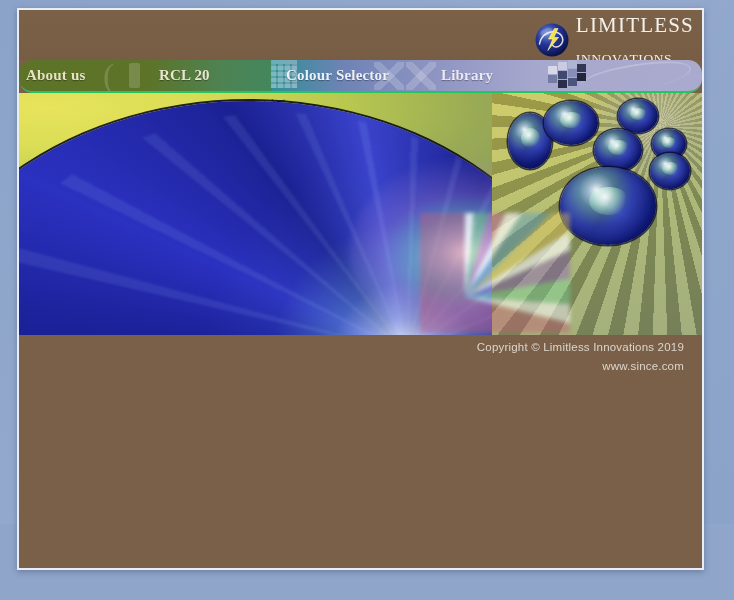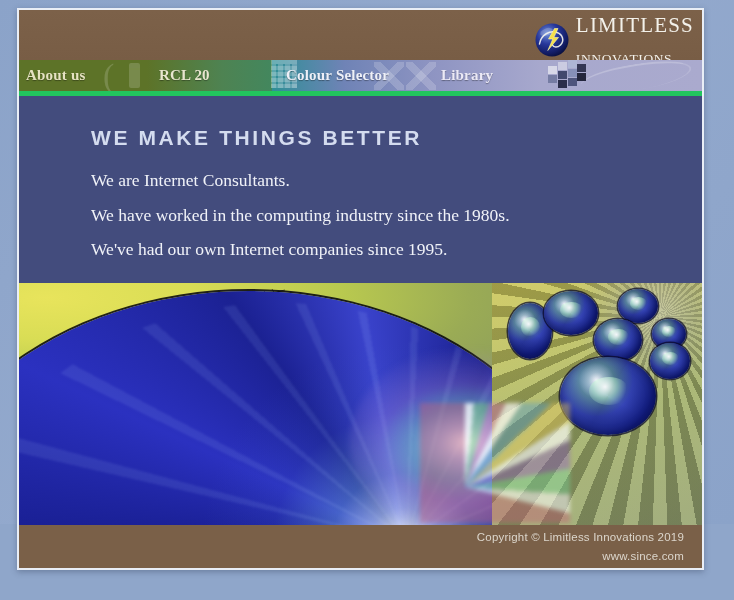--- a/index.html
+++ b/index.html
@@ -75,21 +75,22 @@
     color: #f3f1ea;
     margin-top: 16px;
   }
 
   
   #nav {
     position: relative;
     height: 31px;
     display: flex;
     overflow: hidden;
-    border-bottom: 5px solid #22c55e;
+    border-bottom: 2px solid #22c55e;
+    border-radius: 14px;
   }
   .nav-seg {
     position: relative;
     display: flex;
     align-items: center;
     height: 100%;
     overflow: hidden;
     white-space: nowrap;
   }
   .nav-label {
@@ -375,26 +376,20 @@
         <i style="left:0;  top:15px; background:rgba(90,100,140,0.65);"></i>
         <i style="left:10px;top:11px; background:rgba(40,48,86,0.80);"></i>
         <i style="left:20px;top:9px;  background:rgba(120,132,175,0.70);"></i>
         <i style="left:10px;top:20px; background:rgba(20,24,50,0.85);"></i>
         <i style="left:20px;top:18px; background:rgba(55,62,104,0.80);"></i>
         <i style="left:29px;top:4px;  background:rgba(30,34,62,0.85);"></i>
         <i style="left:29px;top:13px; background:rgba(20,22,44,0.9);"></i>
       </span>
     </div>
 
-    <div id="hero">
-      <div id="hero-title">WE MAKE THINGS BETTER</div>
-      <div class="hero-line">We are Internet Consultants.</div>
-      <div class="hero-line">We have worked in the computing industry since the 1980s.</div>
-      <div class="hero-line">We've had our own Internet companies since 1995.</div>
-    </div>
 
     <div id="artwork">
       <div class="art-layer" id="art-bg"></div>
 
       <svg id="art-filament" viewBox="0 0 220 80">
         <g fill="none" stroke="#3b3a16" stroke-width="1" opacity="0.85">
           <path d="M8 70 C16 62, 14 52, 22 50 C30 48, 28 40, 36 38 C44 36, 42 28, 50 26
                    C58 24, 56 16, 64 14 C72 12, 74 6, 82 4"></path>
           <path d="M22 50 L16 44 M36 38 L30 32 M50 26 L44 20 M64 14 L58 8 M28 40 L34 44
                    M42 28 L48 32 M56 16 L62 20"></path>

